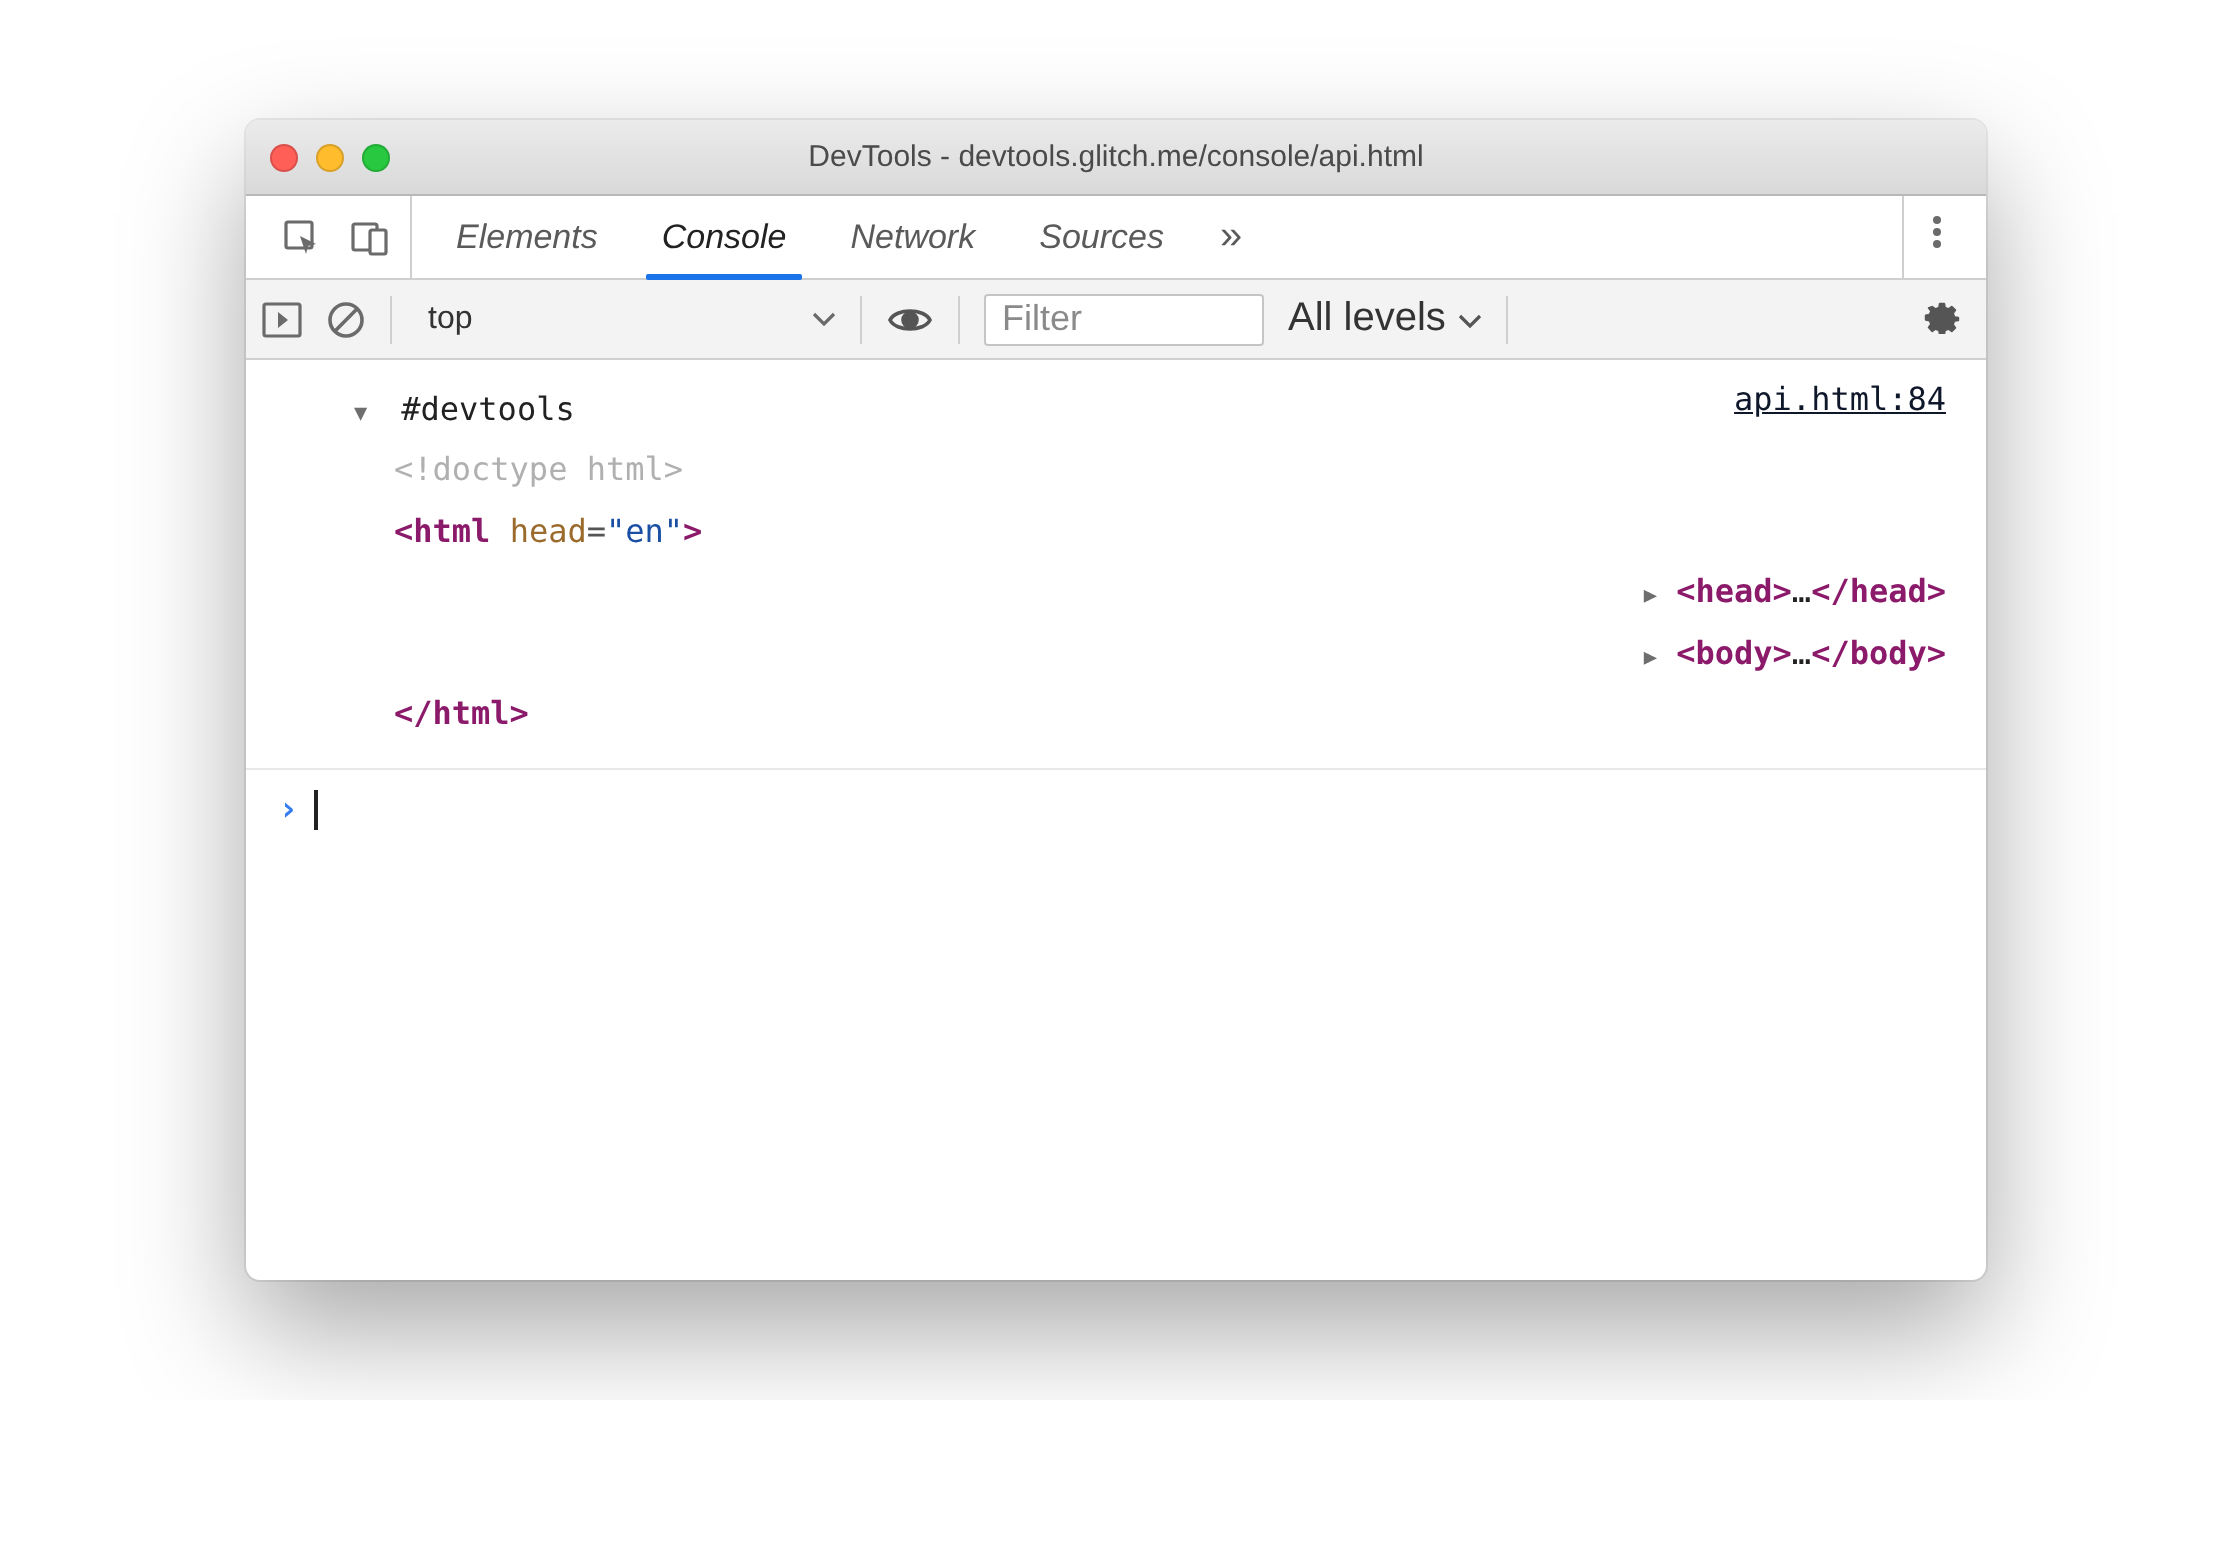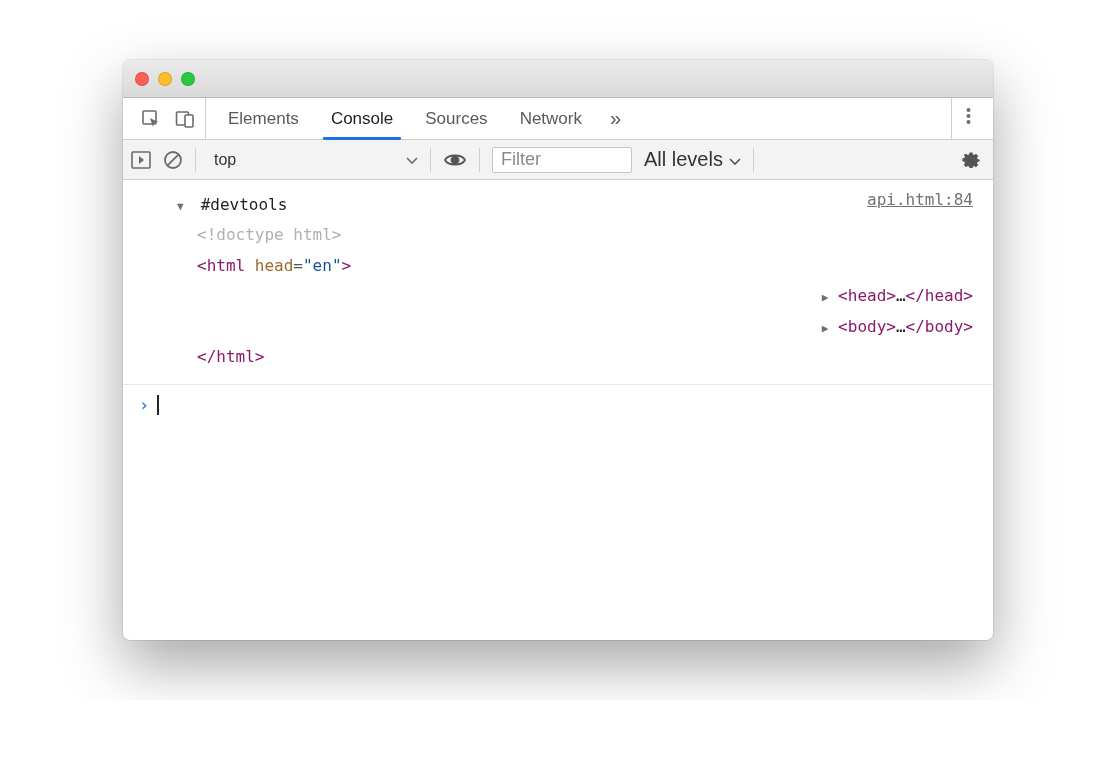--- a/index.html
+++ b/index.html
@@ -81,20 +81,21 @@
       align-items: stretch;
     }
     .tab {
       padding: 0 16px;
       display: flex;
       align-items: center;
       font-size: 17px;
       color: #5a5a5a;
       cursor: pointer;
       position: relative;
+      font-style: italic;
     }
     .tab.active {
       color: #222;
     }
     .tab.active::after {
       content: "";
       position: absolute;
       left: 8px;
       right: 8px;
       bottom: -1px;
@@ -188,21 +189,21 @@
     }
     .log-entry {
       border-bottom: 1px solid #e8e8e8;
       padding: 10px 20px 12px 20px;
       position: relative;
     }
     .source-link {
       position: absolute;
       right: 20px;
       top: 10px;
-      color: #737373;
+      color: #0f172a;
       text-decoration: underline;
       font-size: 16px;
       cursor: pointer;
       margin-left: 30px;
     }
     .tree {
       padding-left: 34px;
     }
     .tree-row {
       line-height: 1.9;
@@ -210,21 +211,21 @@
     }
     .disclosure {
       color: #6e6e6e;
       display: inline-block;
       width: 14px;
     }
     .disclosure.down::before { content: "▼"; font-size: 11px; }
     .disclosure.right::before { content: "▶"; font-size: 11px; }
     .tok-doc { color: #222; }
     .tok-comment { color: #b0b0b0; }
-    .tok-tag { color: #8c1a6a; }
+    .tok-tag { color: #8c1a6a; font-weight: bold; }
     .tok-attr-name { color: #9b6b2e; }
     .tok-attr-eq { color: #555; }
     .tok-attr-val { color: #1a4fa3; }
     .tok-ellipsis { color: #222; }
     .indent-1 { padding-left: 20px; }
     .indent-2 { padding-left: 34px; text-align: right; }
     .prompt-row {
       display: flex;
       align-items: center;
       padding: 10px 16px;
@@ -248,20 +249,21 @@
 <body>
 
 <div class="window">
 
   <div class="titlebar">
     <div class="traffic">
       <div class="dot red"></div>
       <div class="dot yellow"></div>
       <div class="dot green"></div>
     </div>
+    <div class="title">DevTools - devtools.glitch.me/console/api.html</div>
   </div>
 
   <div class="tabbar">
     <div class="icons-left">
       <span class="icon-svg inspect-icon">
         <svg width="20" height="20" viewBox="0 0 20 20" fill="none" stroke="#6b6b6b" stroke-width="1.6">
           <rect x="2" y="2" width="13" height="13" rx="1"></rect>
           <path d="M9 9 L17 13 L13 14 L12 18 Z" fill="#6b6b6b" stroke="none"></path>
         </svg>
       </span>
@@ -273,24 +275,24 @@
       </span>
     </div>
     <div class="tabs">
       <div class="tab">
           <span>Elements</span>
         </div>
       <div class="tab active">
           <span>Console</span>
         </div>
       <div class="tab">
-          <span>Sources</span>
+          <span>Network</span>
         </div>
       <div class="tab">
-          <span>Network</span>
+          <span>Sources</span>
         </div>
     </div>
     <div class="overflow">
         <span>»</span>
       </div>
     <div class="right">
       <span>
         <svg width="5" height="20" viewBox="0 0 5 20">
             <circle cx="2.5" cy="4" r="2" fill="#6b6b6b"></circle>
             <circle cx="2.5" cy="10" r="2" fill="#6b6b6b"></circle>

